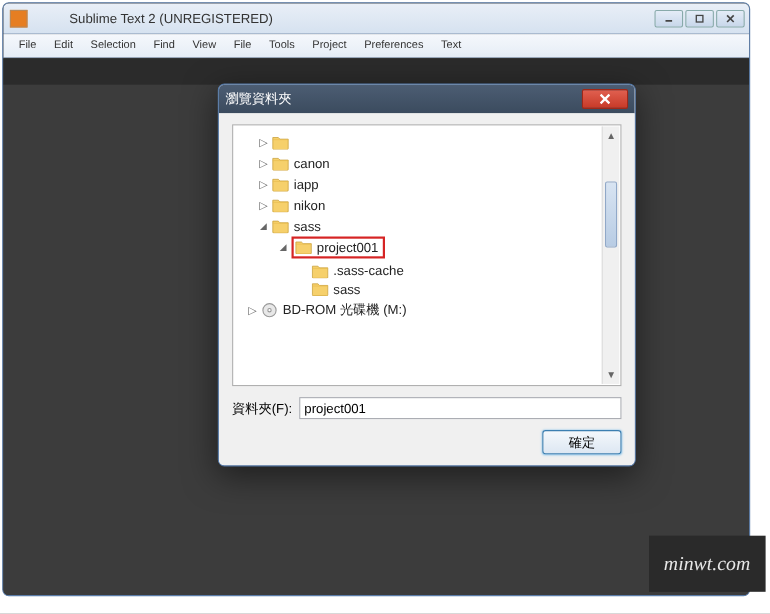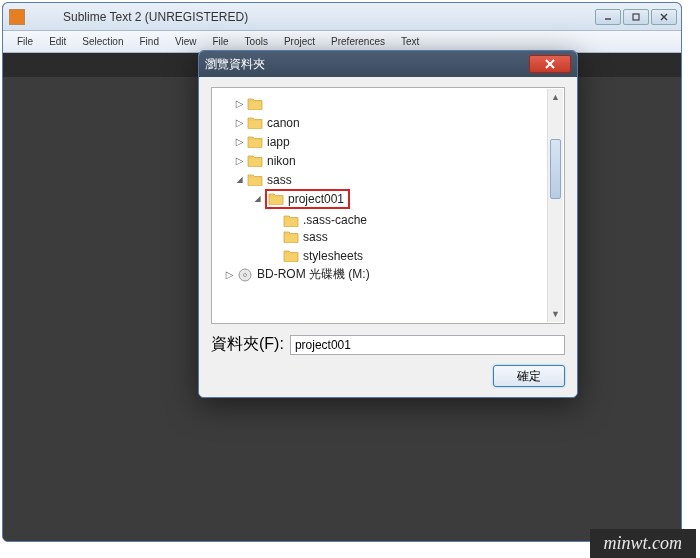--- a/index.html
+++ b/index.html
@@ -19,21 +19,21 @@
 
 
 .menubar { height: 22px; background: linear-gradient(#f5f8fc,#e6edf6); display: flex; align-items: center; padding: 0 6px; border-bottom: 1px solid #aabbd0; }
 .menu-item { font-size: 10px; color: #333; padding: 2px 8px; cursor: pointer; }
 
 
 .editor-area { position: absolute; top: 50px; left: 0; right: 0; bottom: 0; background: #3c3c3c; }
 .editor-tabs { height: 24px; background: #2b2b2b; }
 
 
-.dialog { position: absolute; top: 50px; left: 198px; width: 380px; height: 348px; border: 1px solid #5579a8; border-radius: 6px; background: #f0f0f0; box-shadow: 0 8px 30px rgba(0,0,0,0.5); overflow: hidden; }
+.dialog { position: absolute; top: 76px; left: 198px; width: 380px; height: 348px; border: 1px solid #5579a8; border-radius: 6px; background: #f0f0f0; box-shadow: 0 8px 30px rgba(0,0,0,0.5); overflow: hidden; }
 .dlg-titlebar { height: 26px; background: linear-gradient(#4c5d73,#3b4b5e); display: flex; align-items: center; padding: 0 6px; }
 .dlg-title { color: #fff; font-size: 12px; flex: 1; }
 .dlg-close { width: 42px; height: 18px; background: linear-gradient(#e06050,#c83a28); border: 1px solid #a02818; border-radius: 2px; display: flex; align-items: center; justify-content: center; cursor: pointer; }
 .dlg-close svg { stroke: #fff; stroke-width: 2; }
 
 .dlg-body { padding: 10px 12px; background: #f0f0f0; height: calc(100% - 26px); display: flex; flex-direction: column; }
 .tree-box { flex: 1; background: #fff; border: 1px solid #b0b0b0; padding: 6px 4px; font-size: 12px; color: #222; overflow: hidden; position: relative; }
 .tree-box .scrollbar { position: absolute; right: 1px; top: 1px; bottom: 1px; width: 16px; background: #f0f0f0; border-left: 1px solid #ddd; }
 .scroll-thumb { position: absolute; left: 2px; right: 2px; top: 50px; height: 60px; background: linear-gradient(#d8e4f2,#b8cce4); border: 1px solid #90a8c8; border-radius: 2px; }
 .scroll-arrow { position: absolute; left: 0; right: 0; height: 16px; display: flex; align-items: center; justify-content: center; font-size: 9px; color: #666; }
@@ -42,29 +42,29 @@
 
 .tree-row { display: flex; align-items: center; height: 19px; }
 .expander { width: 11px; height: 11px; display: flex; align-items: center; justify-content: center; color: #666; font-size: 10px; margin-right: 2px; }
 .folder-icon { width: 16px; height: 13px; margin-right: 4px; }
 .folder-icon svg { display: block; }
 .tree-label { white-space: nowrap; }
 .highlighted { border: 2px solid #d62424; padding: 1px 4px 1px 1px; display: inline-flex; align-items: center; }
 .disc-icon { width: 16px; height: 16px; margin-right: 4px; display: flex; align-items: center; justify-content: center; }
 
 .field-row { display: flex; align-items: center; margin-top: 10px; gap: 6px; }
-.field-label { font-size: 16px; }
+.field-label { font-size: 12px; }
 .field-input { flex: 1; height: 20px; border: 1px solid #abadb3; padding: 1px 4px; font-size: 12px; background: #fff; }
 
 .btn-row { display: flex; justify-content: flex-end; gap: 8px; margin-top: 10px; }
 .btn { min-width: 72px; height: 22px; border: 1px solid #8a9cb2; border-radius: 3px; background: linear-gradient(#f4f8fc,#dde7f2); font-size: 12px; cursor: pointer; }
 .btn.primary { border-color: #3c7fb1; box-shadow: 0 0 2px #6fb7e8; }
 
 
-.watermark { position: absolute; right: 4px; bottom: 0; background: #2a2a2a; color: #e8e8e8; font-family: Georgia, serif; font-style: italic; font-size: 18px; padding: 4px 14px; }
+.watermark { position: absolute; right: 4px; bottom: 20px; background: #2a2a2a; color: #e8e8e8; font-family: Georgia, serif; font-style: italic; font-size: 18px; padding: 15px 14px; }
 </style>
 </head>
 <body>
 
 <div class="main-window">
   <div class="titlebar">
     <div class="app-icon"></div>
     <div class="title">Sublime Text 2 (UNREGISTERED)</div>
     <div class="win-controls">
       <div class="win-btn">
@@ -192,30 +192,20 @@
           <div class="tree-row" style="padding-left: 54px;">
             <span class="expander"></span>
             <span class="folder-icon">
               <svg width="16" height="13" viewBox="0 0 16 13">
                 <path d="M1 2 h5 l1.5 1.5 H15 v8.5 a1 1 0 0 1 -1 1 H2 a1 1 0 0 1 -1 -1 Z" fill="#f6d06b" stroke="#c9a03a" stroke-width="0.7"></path>
                 <path d="M1 4 H15" stroke="#e8bc4e" stroke-width="0.6"></path>
               </svg>
             </span>
             <span class="tree-label">sass</span>
           </div>
-          <div class="tree-row" style="padding-left: 54px;">
-            <span class="expander"></span>
-            <span class="folder-icon">
-              <svg width="16" height="13" viewBox="0 0 16 13">
-                <path d="M1 2 h5 l1.5 1.5 H15 v8.5 a1 1 0 0 1 -1 1 H2 a1 1 0 0 1 -1 -1 Z" fill="#f6d06b" stroke="#c9a03a" stroke-width="0.7"></path>
-                <path d="M1 4 H15" stroke="#e8bc4e" stroke-width="0.6"></path>
-              </svg>
-            </span>
-            <span class="tree-label">stylesheets</span>
-          </div>
           <div class="tree-row" style="padding-left: 8px;">
             <span class="expander">▷</span>
             <span class="disc-icon">
               <svg width="14" height="14" viewBox="0 0 14 14">
                 <circle cx="7" cy="7" r="6" fill="#e8e8e8" stroke="#999"></circle>
                 <circle cx="7" cy="7" r="1.5" fill="#fff" stroke="#999"></circle>
               </svg>
             </span>
             <span class="tree-label">BD-ROM 光碟機 (M:)</span>
           </div>

